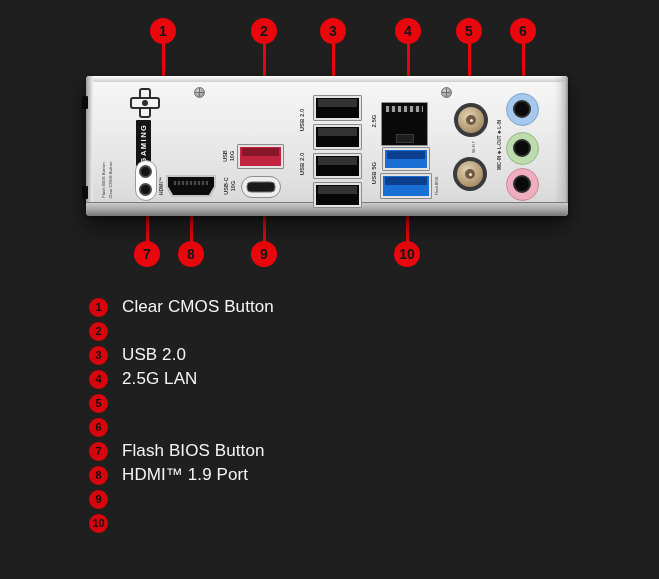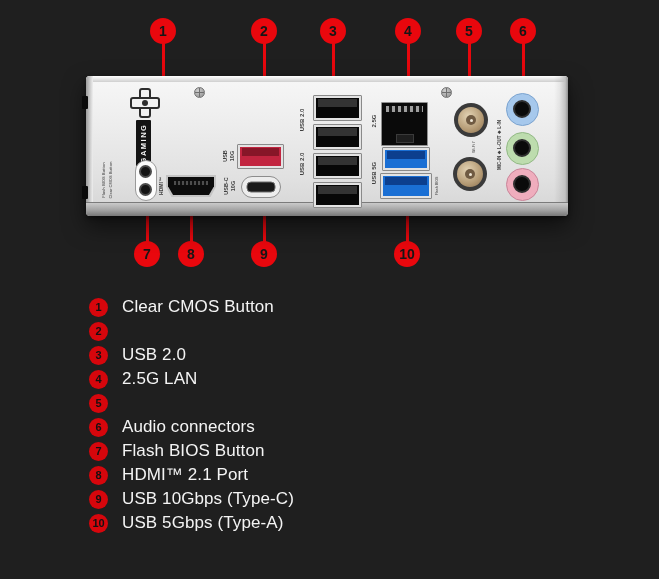--- a/index.html
+++ b/index.html
@@ -250,33 +250,30 @@
     </div>
     <div class="lrow">
       <span class="badge">4</span>
       <span class="ltext">2.5G LAN</span>
     </div>
     <div class="lrow">
       <span class="badge">5</span>
     </div>
     <div class="lrow">
       <span class="badge">6</span>
-      <span class="ltext">Audio connectors</span>
     </div>
     <div class="lrow">
       <span class="badge">7</span>
       <span class="ltext">Flash BIOS Button</span>
     </div>
     <div class="lrow">
       <span class="badge">8</span>
-      <span class="ltext">HDMI™ 2.1 Port</span>
+      <span class="ltext">HDMI™ 1.9 Port</span>
     </div>
     <div class="lrow">
       <span class="badge">9</span>
-      <span class="ltext">USB 10Gbps (Type-C)</span>
     </div>
     <div class="lrow">
       <span class="badge">10</span>
-      <span class="ltext">USB 5Gbps (Type-A)</span>
     </div>
   </div>
 
 </div>
 
 </body></html>

